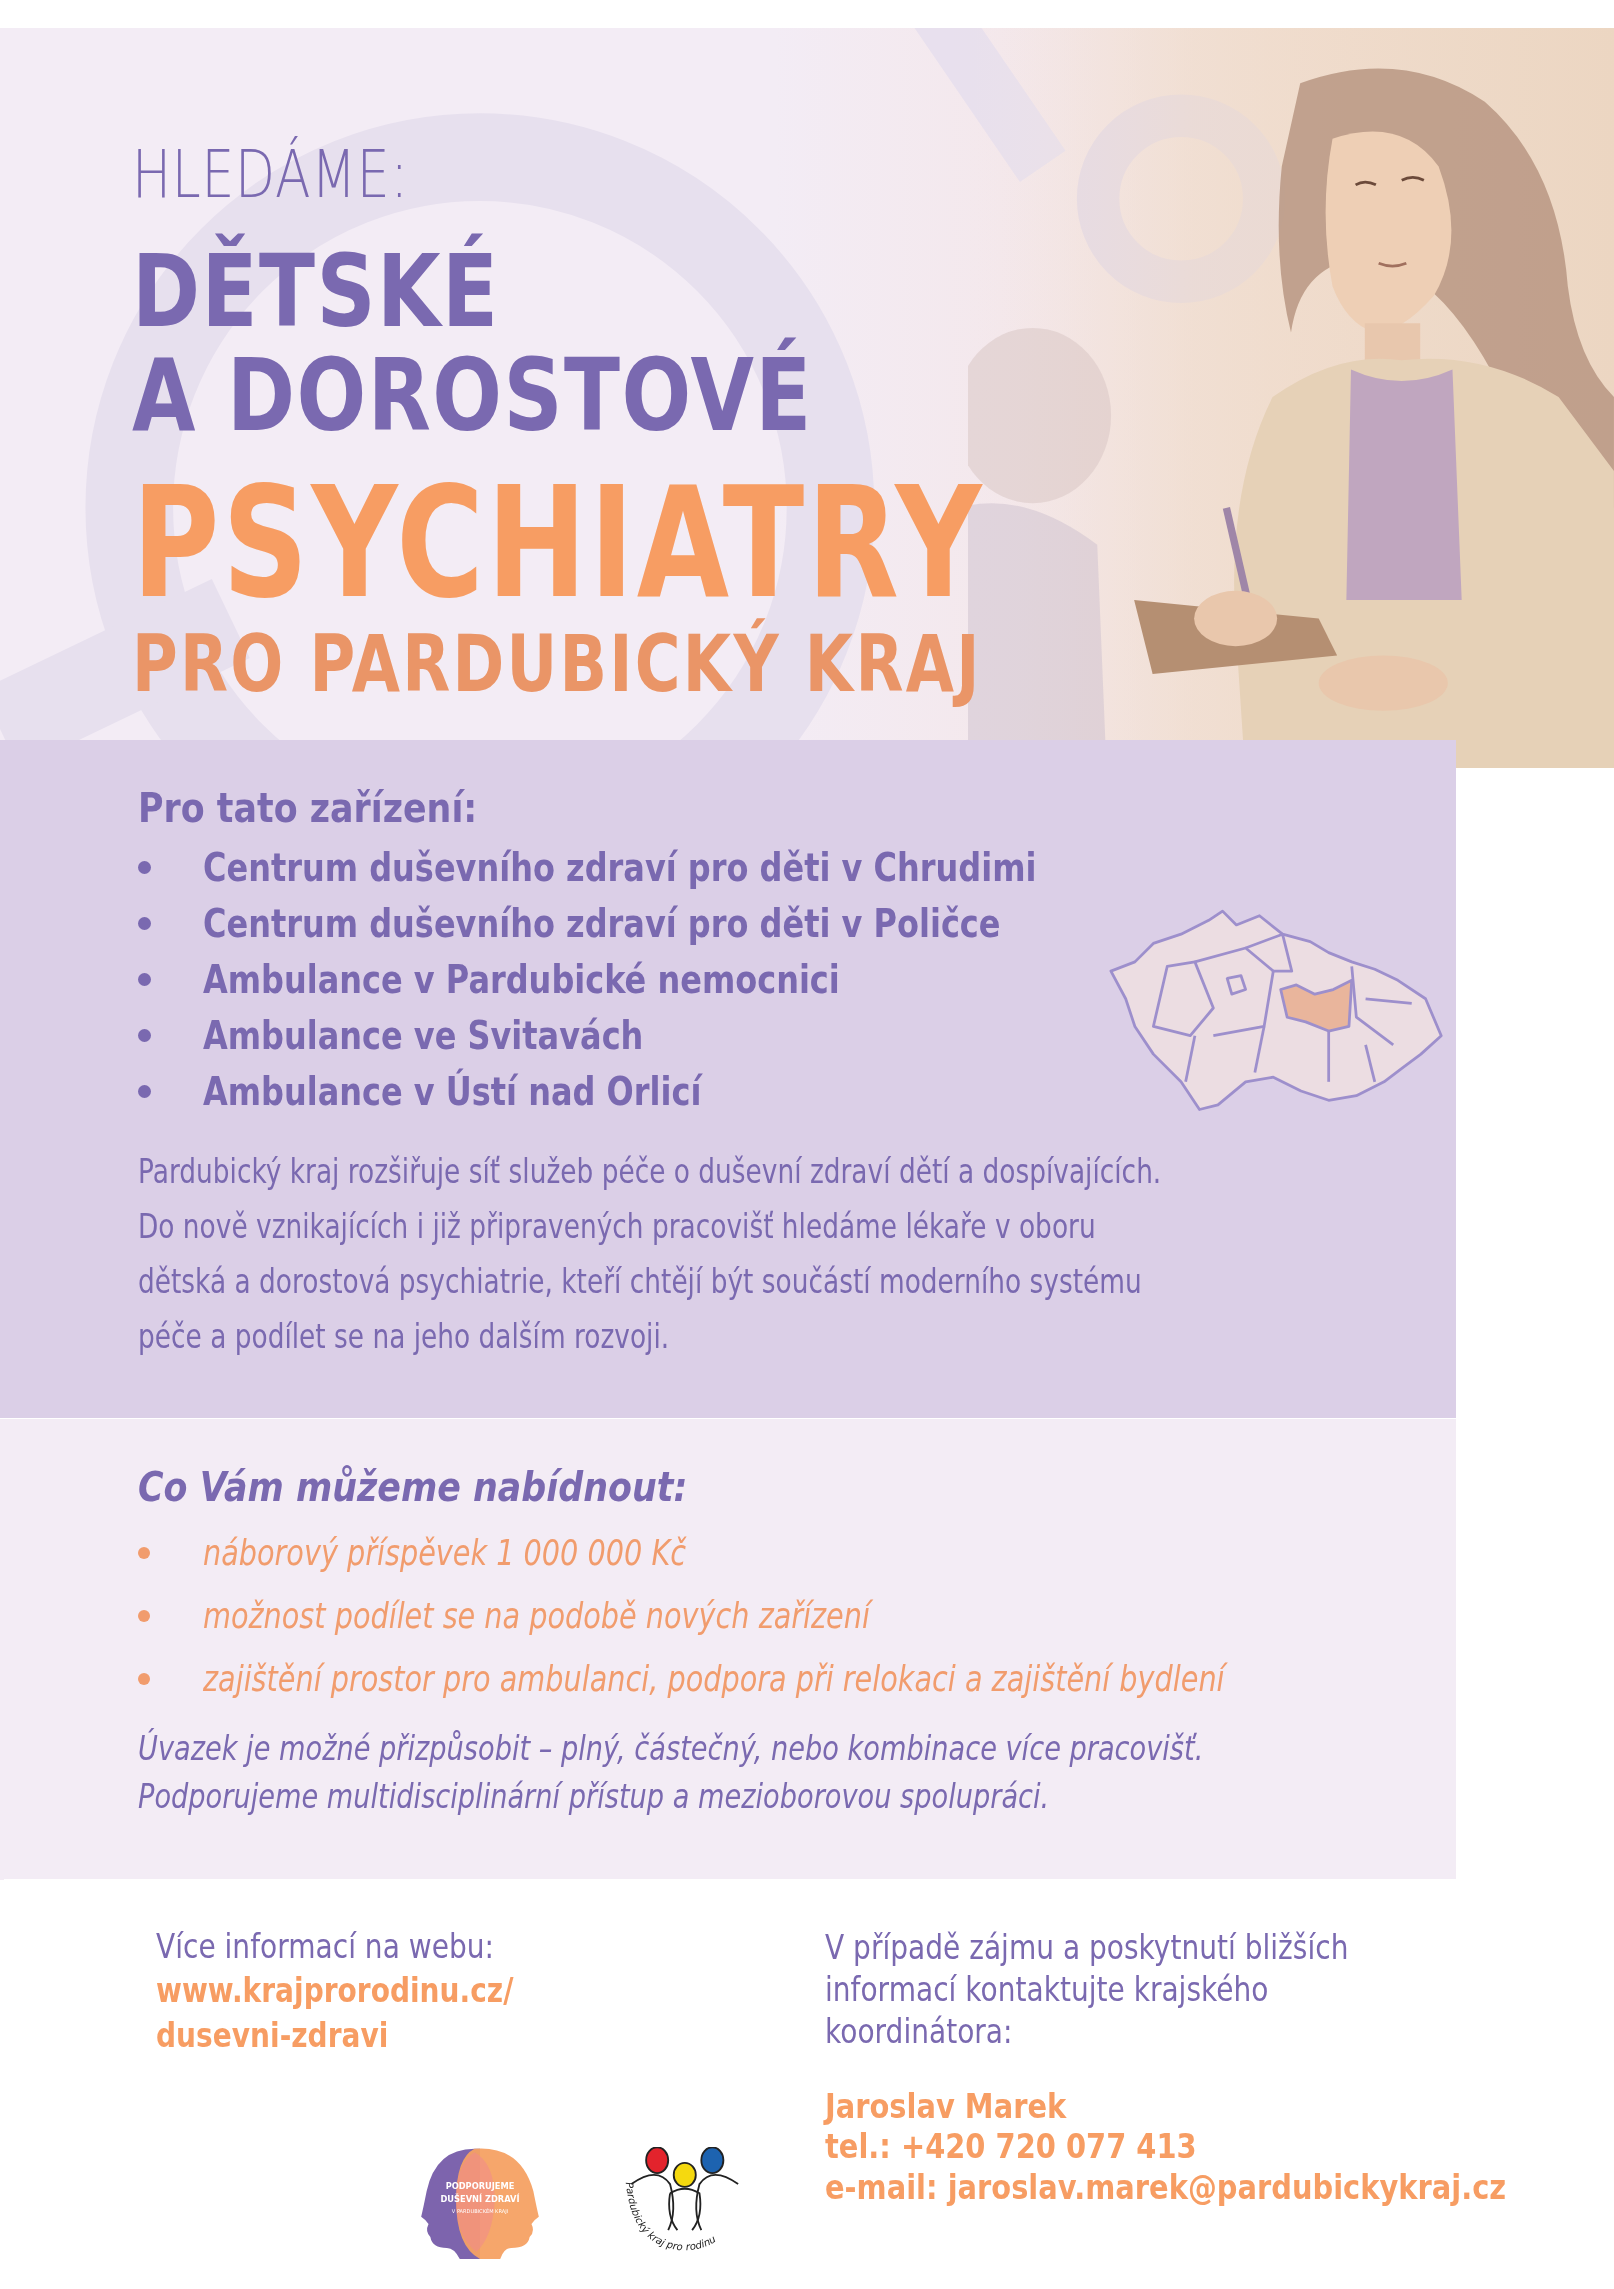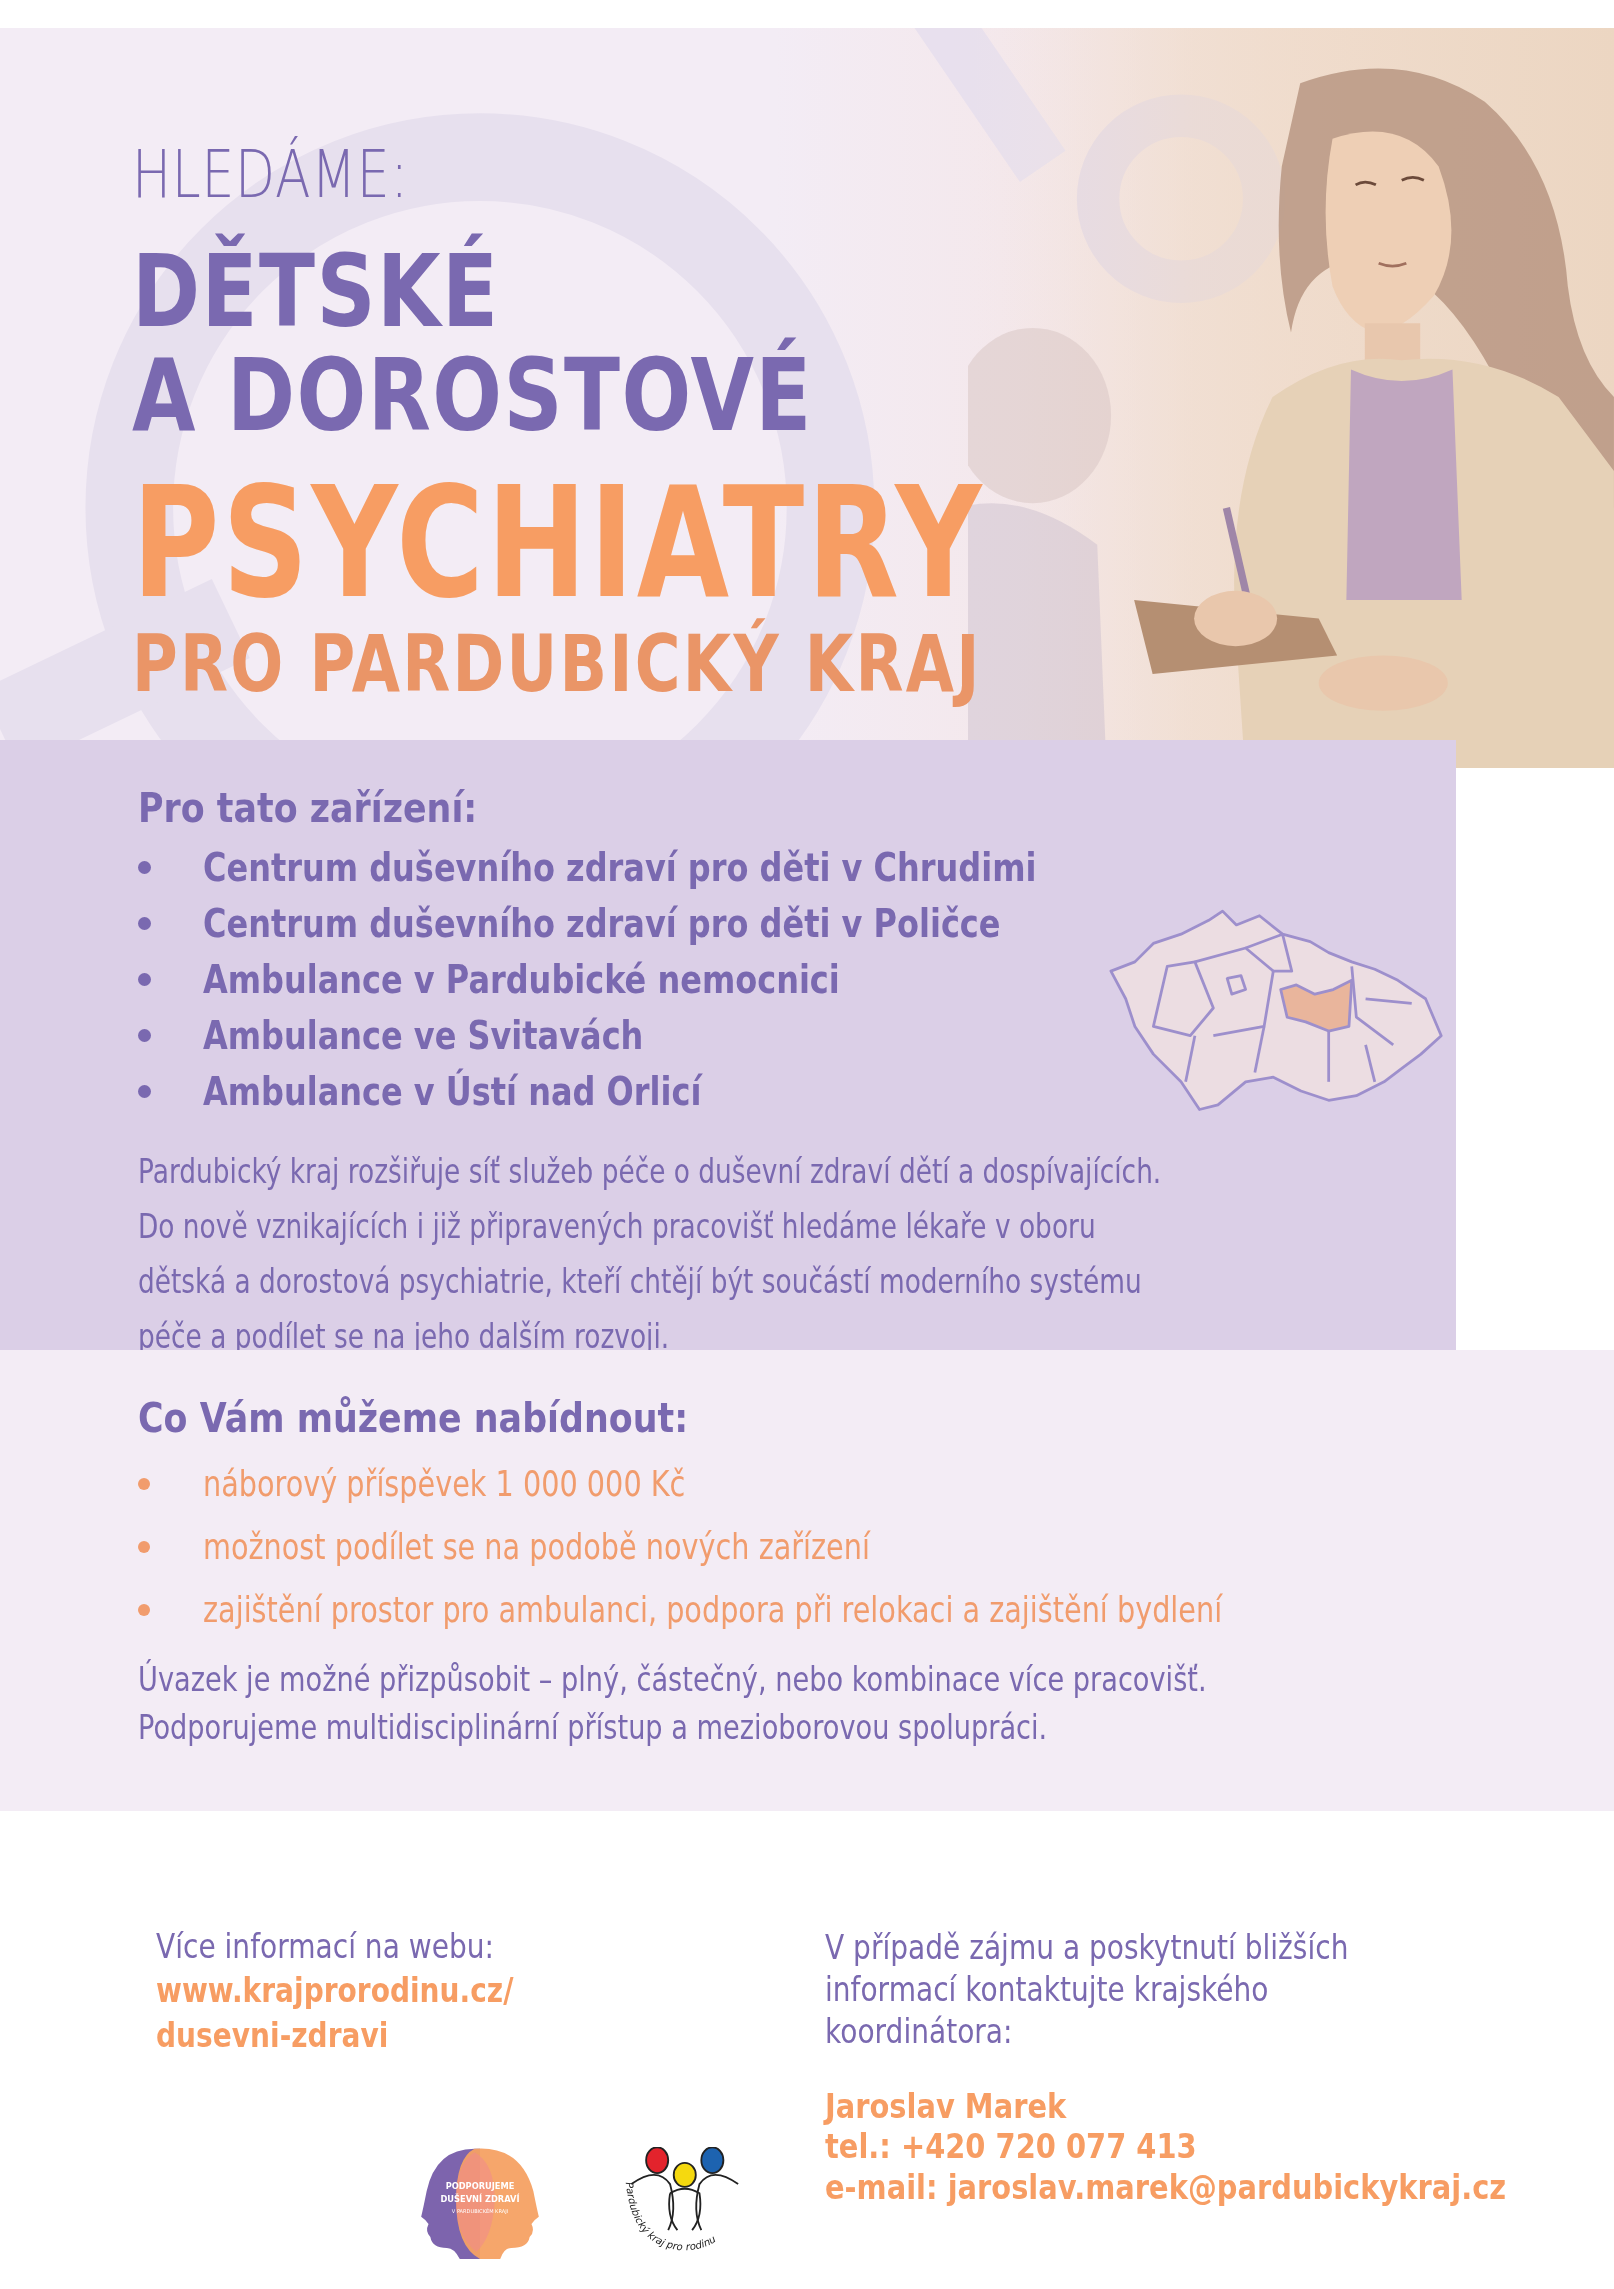--- a/index.html
+++ b/index.html
@@ -69,22 +69,23 @@
 
   .para {
     position: absolute; left: 138px; white-space: nowrap;
     font-size: 33px; color: #7a69b0; line-height: 55px;
     transform: scaleX(0.8); transform-origin: left;
   }
   .fac-para { top: 404px; }
 
   
   .offer {
-    position: absolute; left: 0; top: 1350px; width: 1614px; height: 461px;
+    position: absolute; left: 0; top: 1419px; width: 1456px; height: 461px;
     background: #f3ecf5;
+    font-style: italic;
   }
   .offer-heading { top: 44px; }
   .offer-list { top: 103px; }
   .offer-list li { height: 63px; }
   .offer-list .bullet-dot { background: #f19c6d; width: 12px; height: 12px; top: 25px; }
   .offer-list .bullet-text { color: #f19c6d; font-size: 35px; line-height: 63px; left: 65px; font-weight: 500; }
   .offer-para { top: 305px; line-height: 48px; font-size: 34px; }
 
   
   .footer { position: absolute; left: 4px; top: 1879px; width: 1614px; height: 303px; background: #ffffff; }

